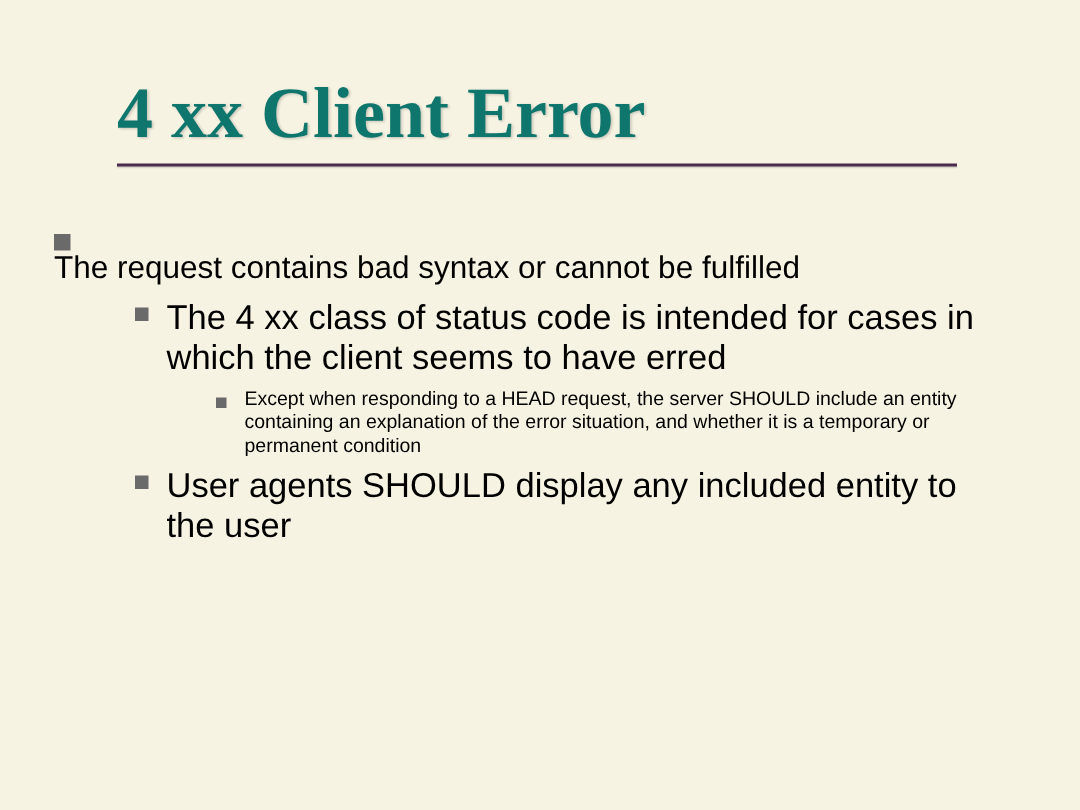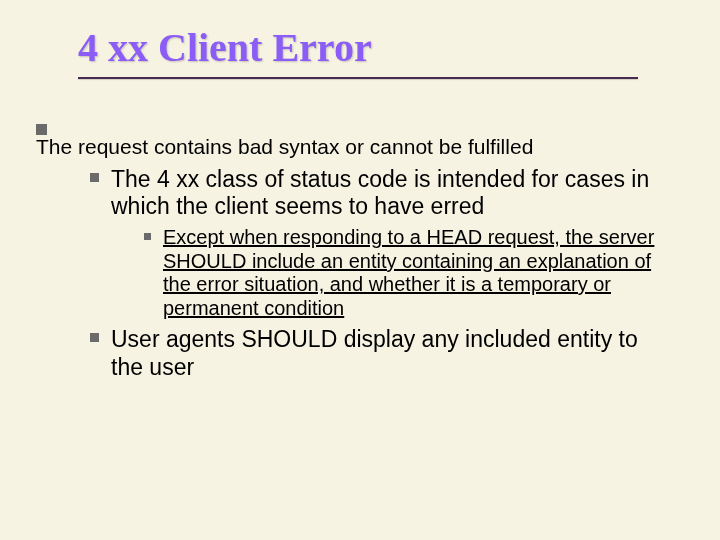--- a/index.html
+++ b/index.html
@@ -7,41 +7,41 @@
     width: 720px;
     height: 540px;
     background: #f6f3e3;
     font-family: Arial, Helvetica, sans-serif;
     color: #000;
     overflow: hidden;
     position: relative;
   }
   .title {
     font-family: "Times New Roman", Times, serif;
-    font-size: 40px;
+    font-size: 48px;
     font-weight: bold;
-    color: #8b5cf6;
-    padding: 24px 0 6px 78px;
+    color: #0f766e;
+    padding: 48px 0 6px 78px;
     text-shadow: 1px 1px 2px rgba(0,0,0,0.2);
   }
   .rule {
     height: 2px;
     background: #4b2a4f;
     margin-left: 78px;
     width: 560px;
     box-shadow: 0 1px 1px rgba(0,0,0,0.15);
   }
   .content {
     padding: 38px 64px 0 36px;
     font-size: 21px;
     line-height: 1.18;
   }
   .lvl1 { display: flex; flex-direction: column; }
   .lvl2 { display: flex; padding-left: 54px; margin-top: 6px; font-size: 23px; }
-  .lvl3 { display: flex; padding-left: 108px; margin-top: 6px; font-size: 20px; text-decoration: underline; }
+  .lvl3 { display: flex; padding-left: 108px; margin-top: 6px; font-size: 13px; }
   .bullet {
     flex: 0 0 auto;
     width: 11px; height: 11px;
     background: #6a6a6a;
     margin-top: 7px;
     margin-right: 12px;
   }
   .bullet.sml { width: 9px; height: 9px; margin-top: 7px; }
   .bullet.tiny { width: 7px; height: 7px; margin-top: 7px; }
   .txt { flex: 1; }

